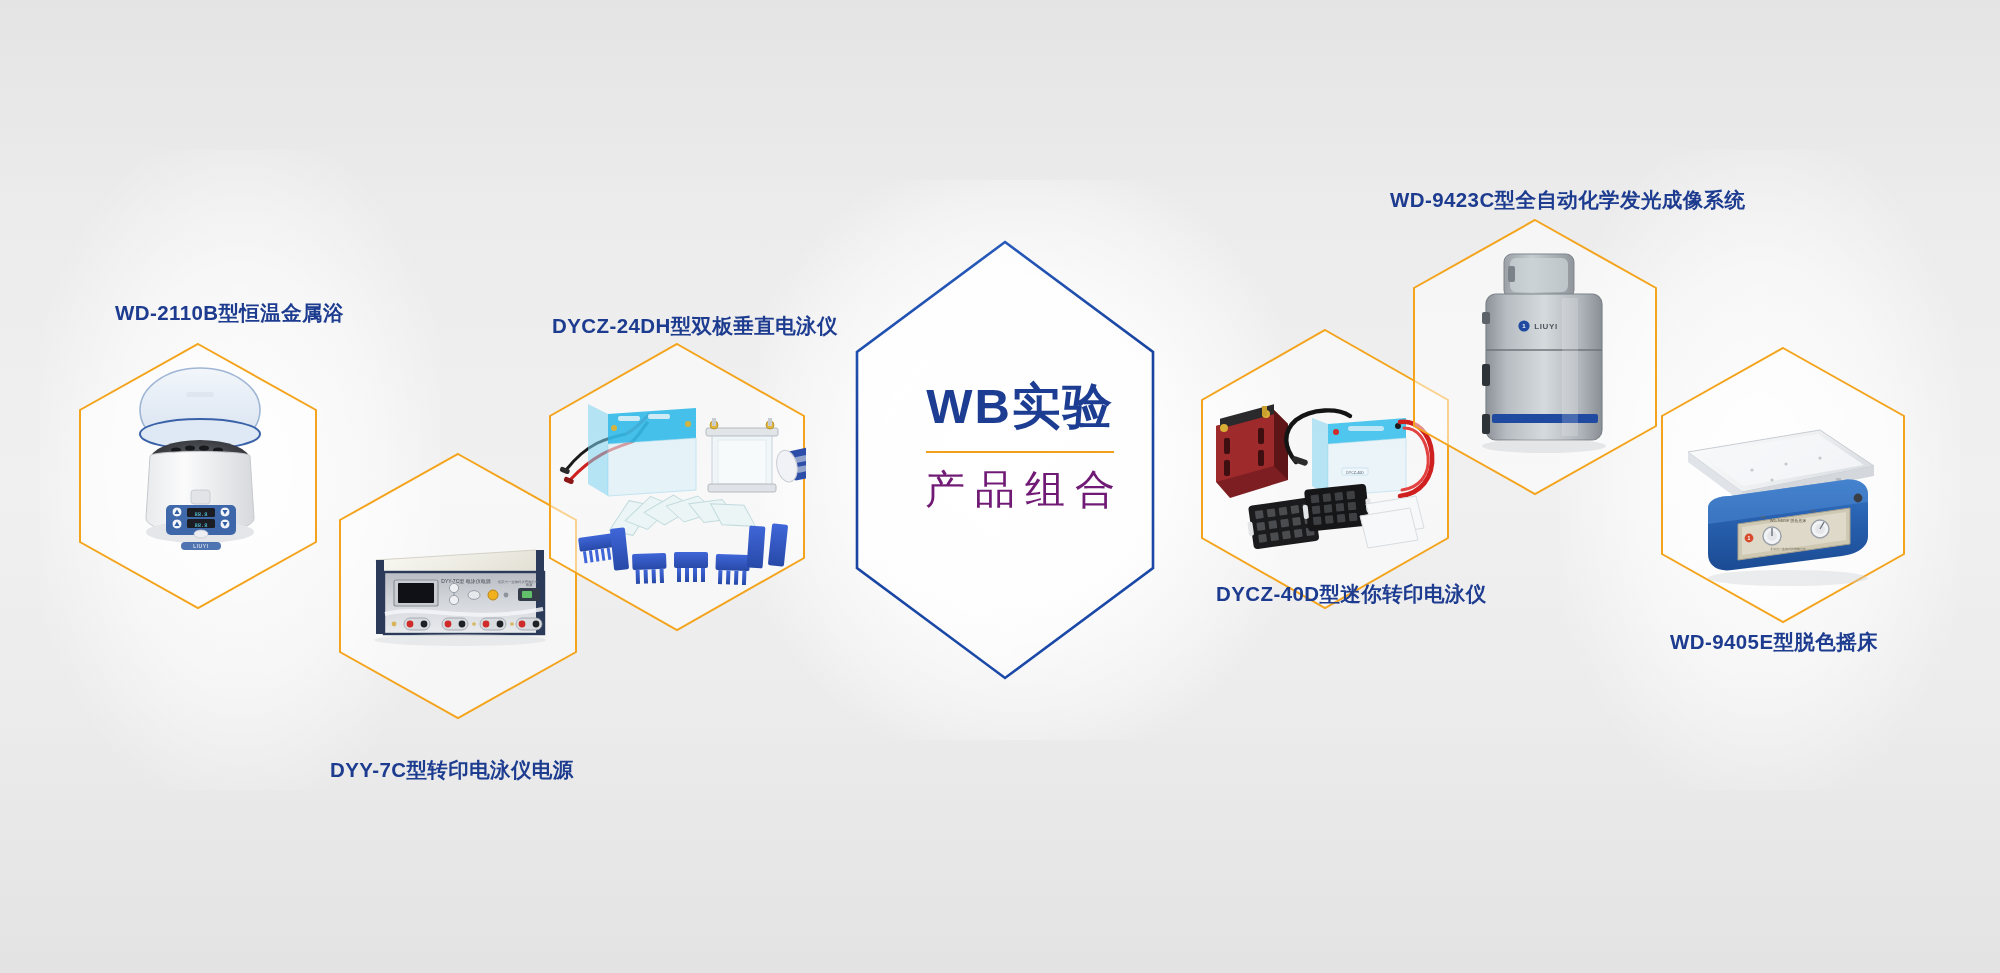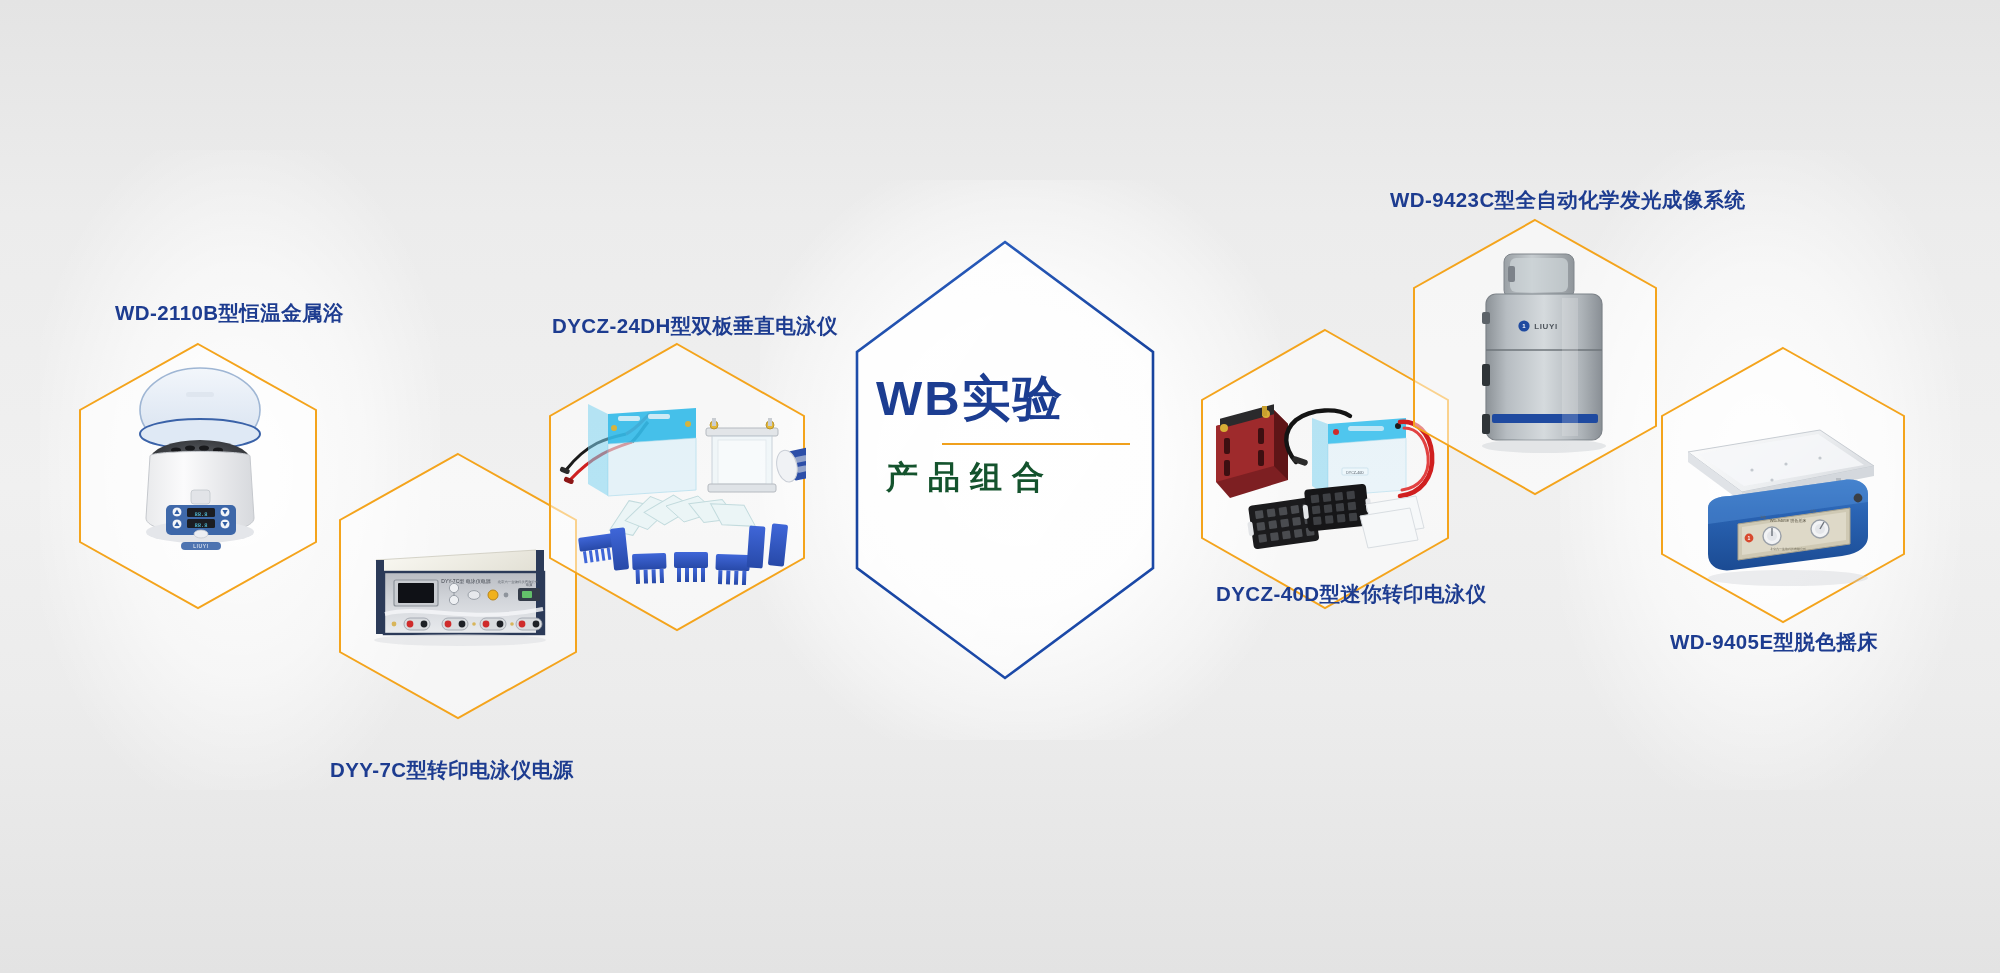--- a/index.html
+++ b/index.html
@@ -54,48 +54,47 @@
     font-size: 20.5px;
     letter-spacing: 0.4px;
     white-space: nowrap;
     line-height: 1;
     text-align: center;
   }
   
   .center-title {
     position: absolute;
     left: 860px;
-    top: 374px;
+    top: 382px;
     width: 320px;
-    text-align: left;
-    margin-left: 16px;
+    text-align: center;
   }
   .center-title .t-main {
     color: #1c3d91;
     font-size: 49px;
     font-weight: bold;
     letter-spacing: 2px;
     line-height: 1;
     display: block;
   }
   .center-title .t-rule {
     display: block;
     width: 188px;
     height: 2px;
     background: #f0a01c;
     margin: 20px auto 16px auto;
   }
   .center-title .t-sub {
-    color: #14532d;
-    font-size: 32px;
+    color: #701a75;
+    font-size: 40px;
     letter-spacing: 10px;
     line-height: 1;
     display: block;
     text-indent: 10px;
-    font-weight: bold;
+    font-weight: normal;
   }
 </style>
 </head>
 <body>
 
 <div id="stage">
 
   <div class="side-glow" style="left:40px;"></div>
   <div class="side-glow" style="left:1560px;"></div>
   <div class="center-glow"></div>

